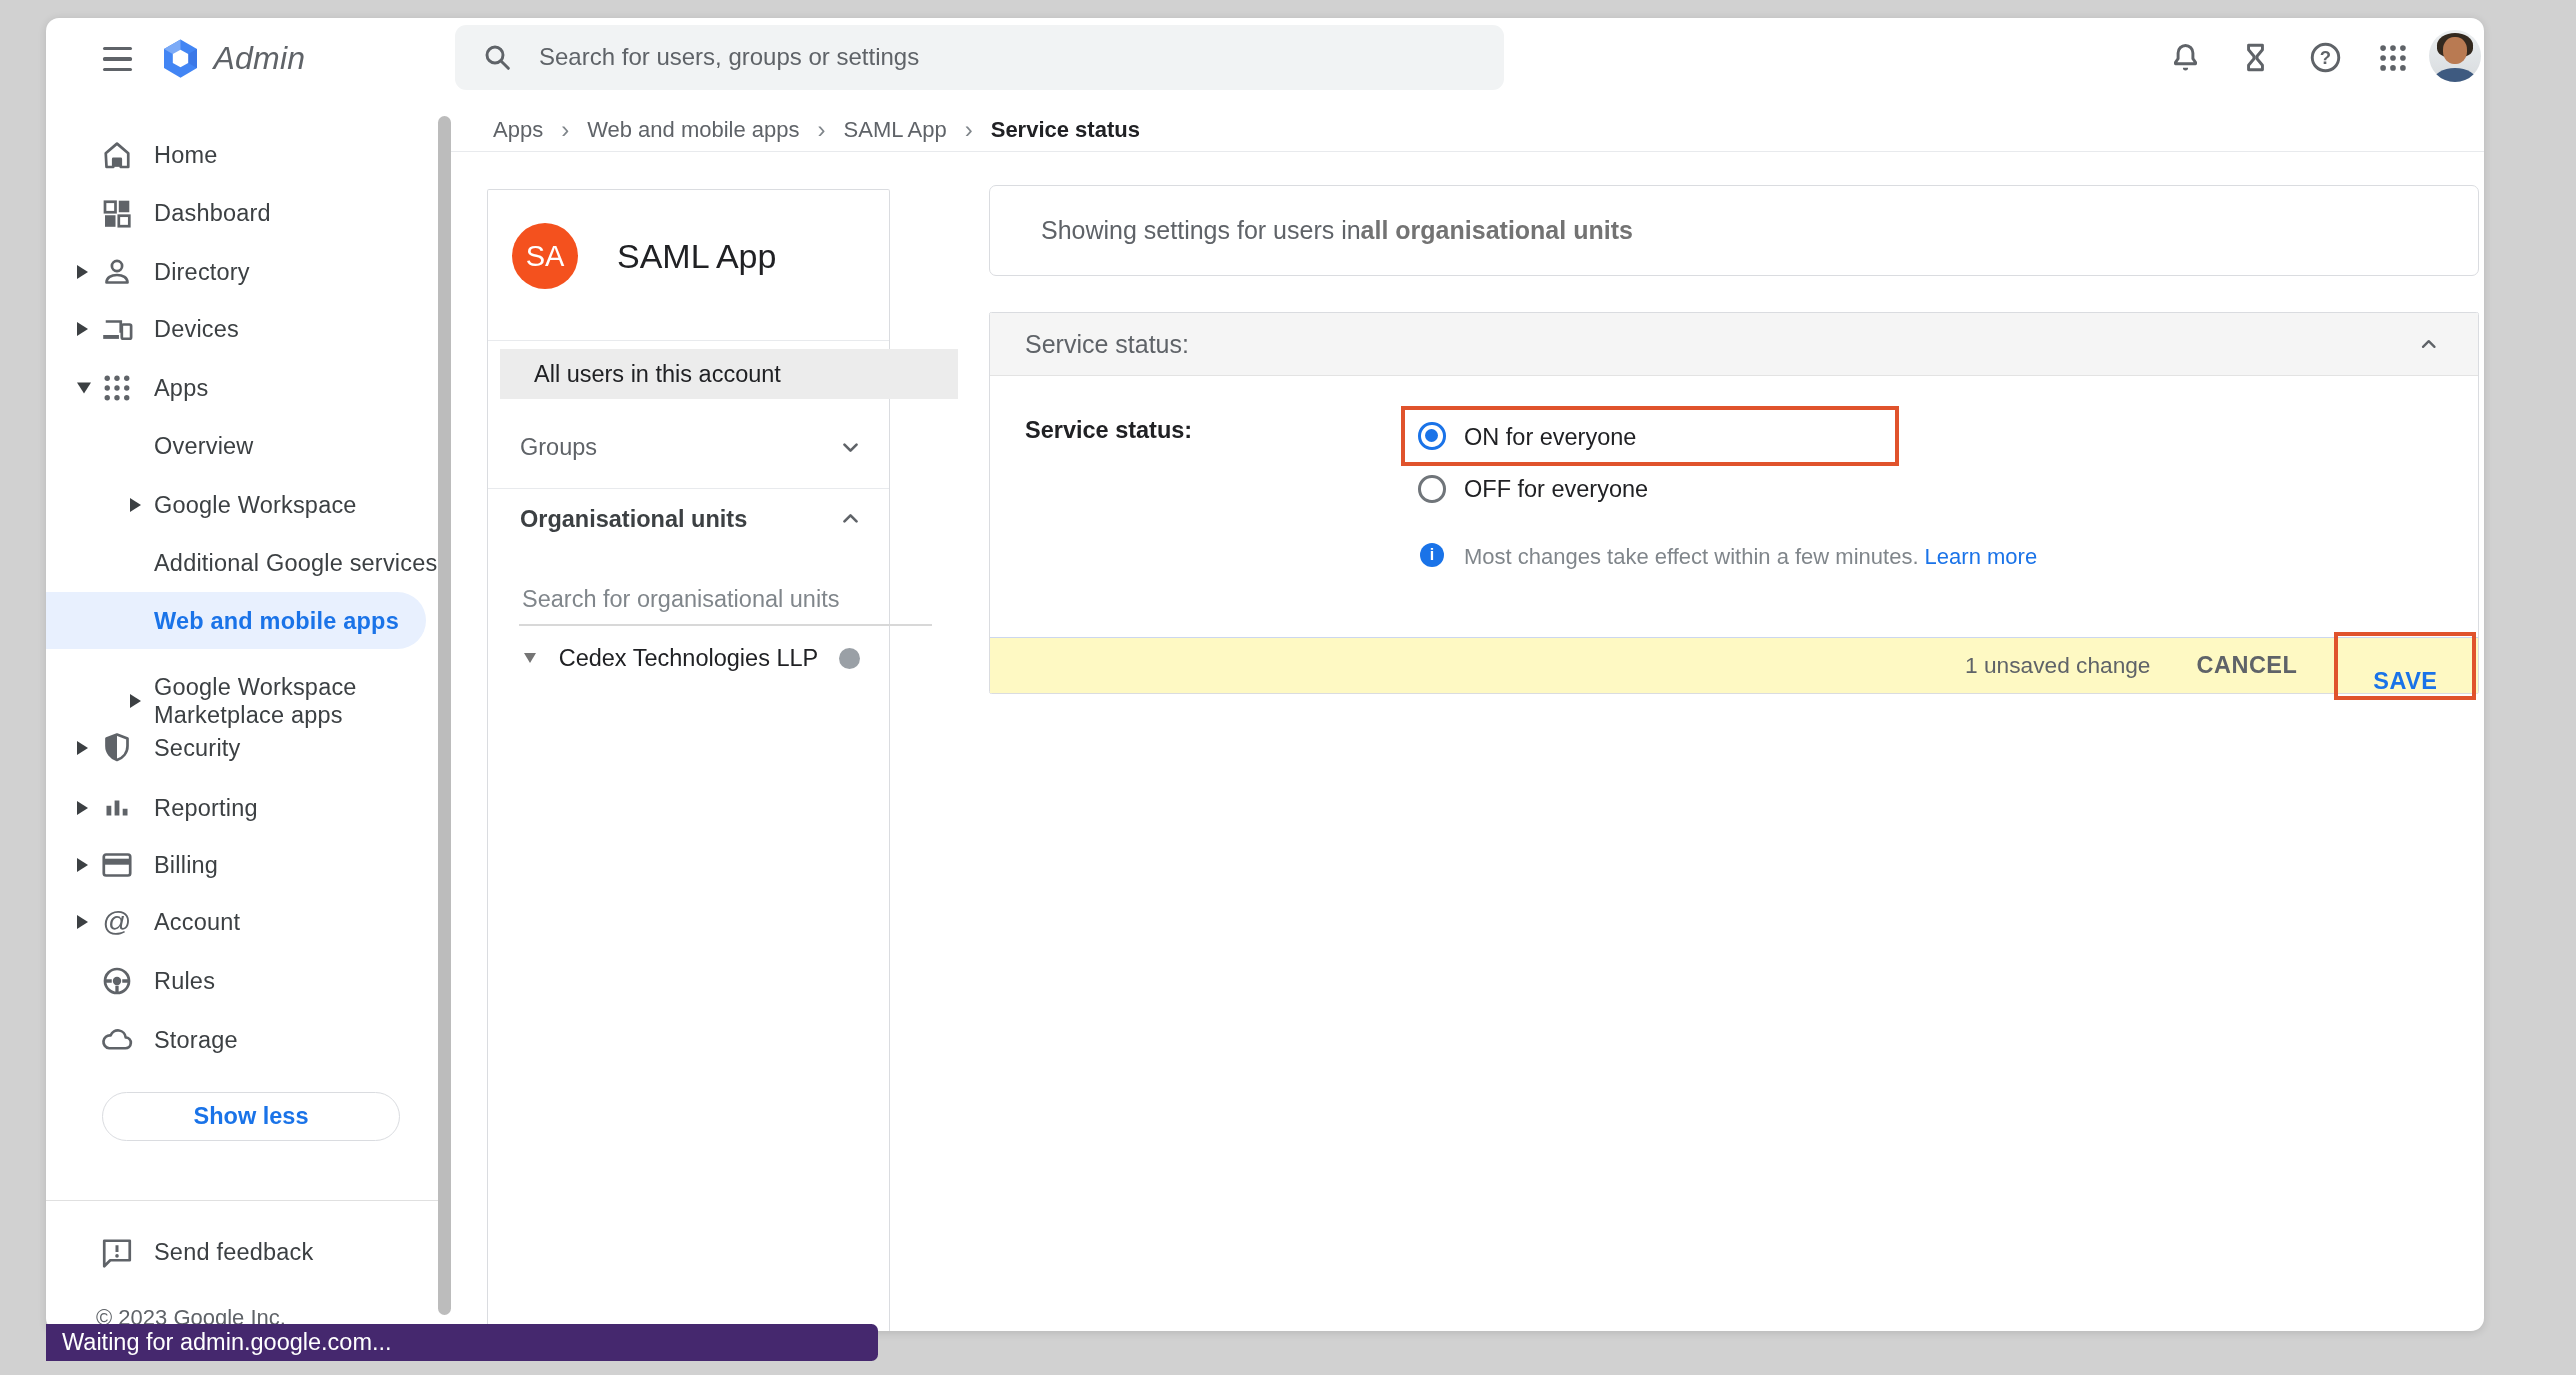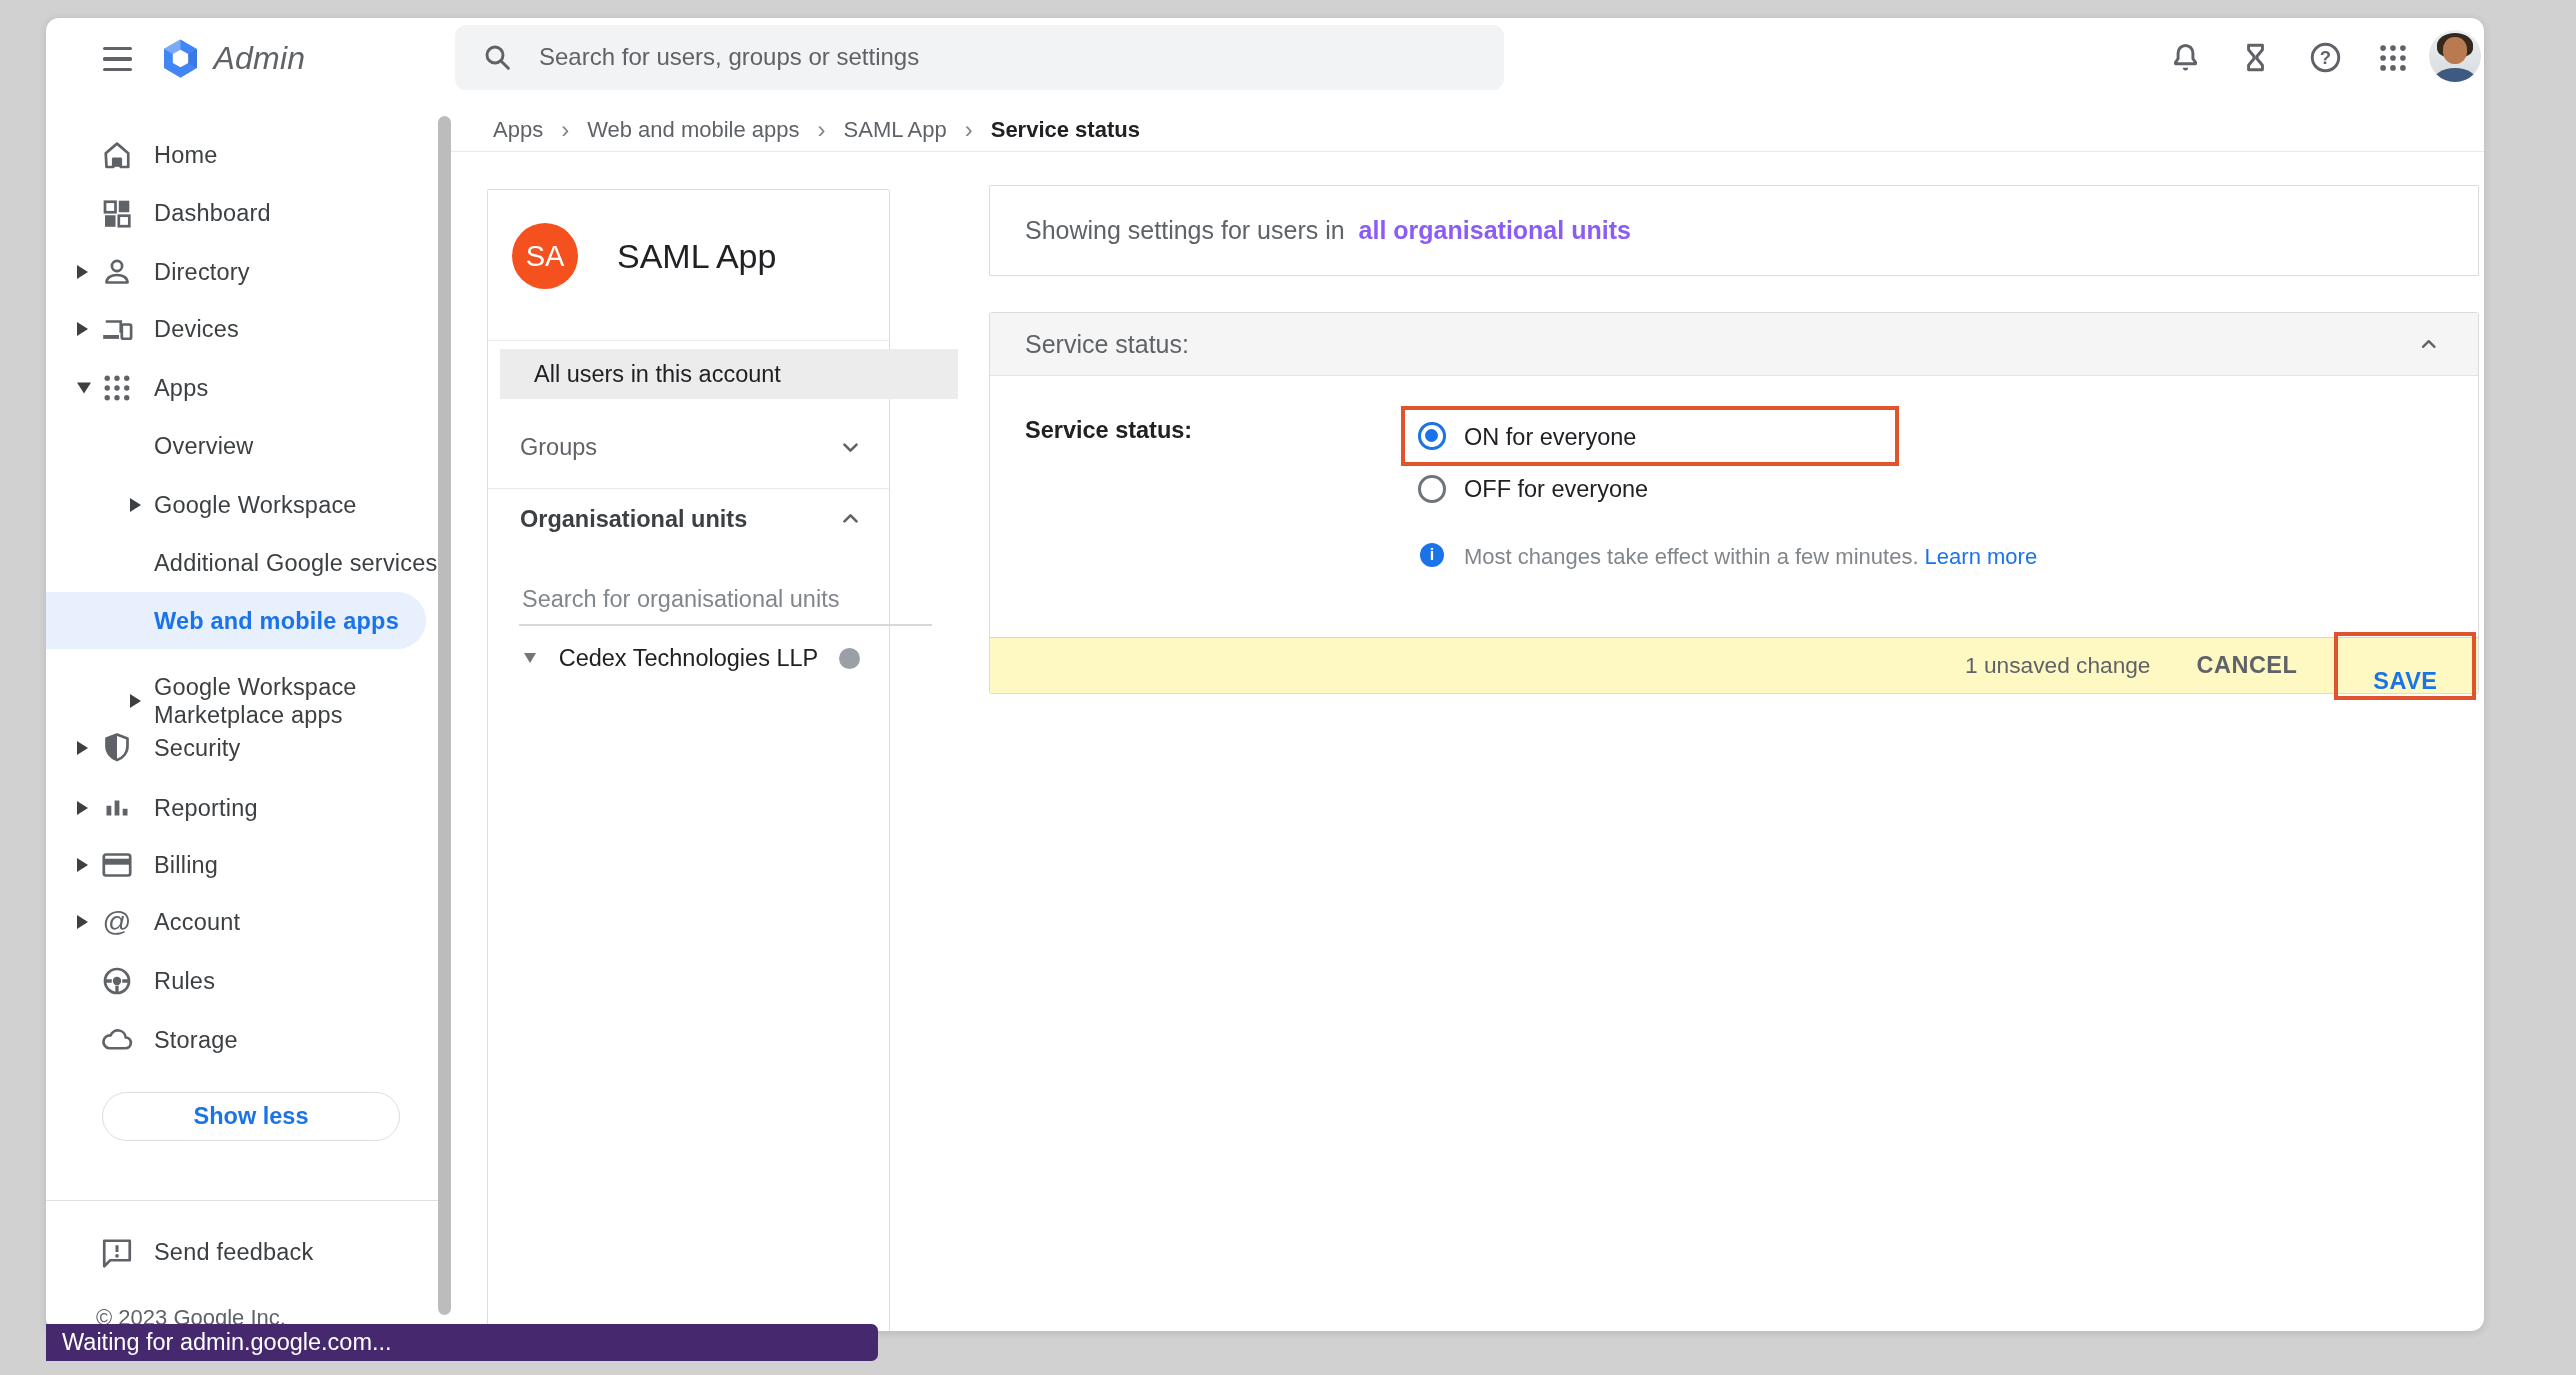--- a/index.html
+++ b/index.html
@@ -66,24 +66,24 @@
   .pdiv2{position:absolute;left:0;right:0;top:298px;height:0.8px;background:#e8eaed;}
   .orgsearch{position:absolute;left:32px;top:393px;width:388px;height:32px;border:none;outline:none;font-family:"Liberation Sans",sans-serif;font-size:23.5px;color:#202124;background:transparent;}
   .orgsearch::placeholder{color:#80868b;}
   .orgline{position:absolute;left:31px;top:434px;width:413px;height:1.6px;background:#d8d8d8;}
   .treerow{position:absolute;left:0;right:0;top:450px;height:36px;display:flex;align-items:center;cursor:pointer;}
   .tri-d-sm{width:0;height:0;border-top:10.5px solid #757575;border-left:6.5px solid transparent;border-right:6.5px solid transparent;margin-left:36px;}
   .treename{margin-left:22.7px;font-size:23.5px;color:#202124;}
   .treedot{position:absolute;right:29px;width:21px;height:21px;border-radius:50%;background:#9aa0a6;}
 
   
-  .card1{position:absolute;left:943px;top:167px;width:1490px;height:91px;background:#fff;border:0.8px solid #dadce0;border-radius:1px;
-         display:flex;align-items:center;padding-left:35px;font-size:25px;}
+  .card1{position:absolute;left:943px;top:167px;width:1490px;height:91px;background:#fff;border:0.8px solid #dadce0;border-radius:7px;
+         display:flex;align-items:center;padding-left:51px;font-size:25px;}
   .muted{color:#5f6368;}
-  .strongtxt{color:#8b5cf6;font-weight:bold;margin-left:14px;}
+  .strongtxt{color:#737373;font-weight:bold;}
   .card2{position:absolute;left:943px;top:294px;width:1490px;height:382px;background:#fff;border:0.8px solid #dadce0;border-radius:2.4px;}
   .sheader{position:absolute;left:0;right:0;top:0;height:63px;background:#f5f5f5;border-bottom:0.8px solid #e3e3e3;
            display:flex;align-items:center;padding-left:35px;font-size:25px;color:#5f6368;}
   .sheader .chev{position:absolute;right:36px;top:50%;transform:translateY(-50%);cursor:pointer;}
   .fieldlabel{position:absolute;left:35px;top:104px;font-size:23.5px;font-weight:bold;color:#202124;}
   .annot1{position:absolute;left:411px;top:93px;width:498px;height:60px;border:4px solid #e0532c;}
   .radio{position:absolute;width:27.5px;height:27.5px;border-radius:50%;cursor:pointer;}
   .radio.on{left:428px;top:109px;border:3.2px solid #1a73e8;}
   .radio.on::after{content:"";position:absolute;left:4px;top:4px;width:13px;height:13px;border-radius:50%;background:#1a73e8;}
   .radio.off{left:428px;top:162px;border:3.2px solid #70757a;}

